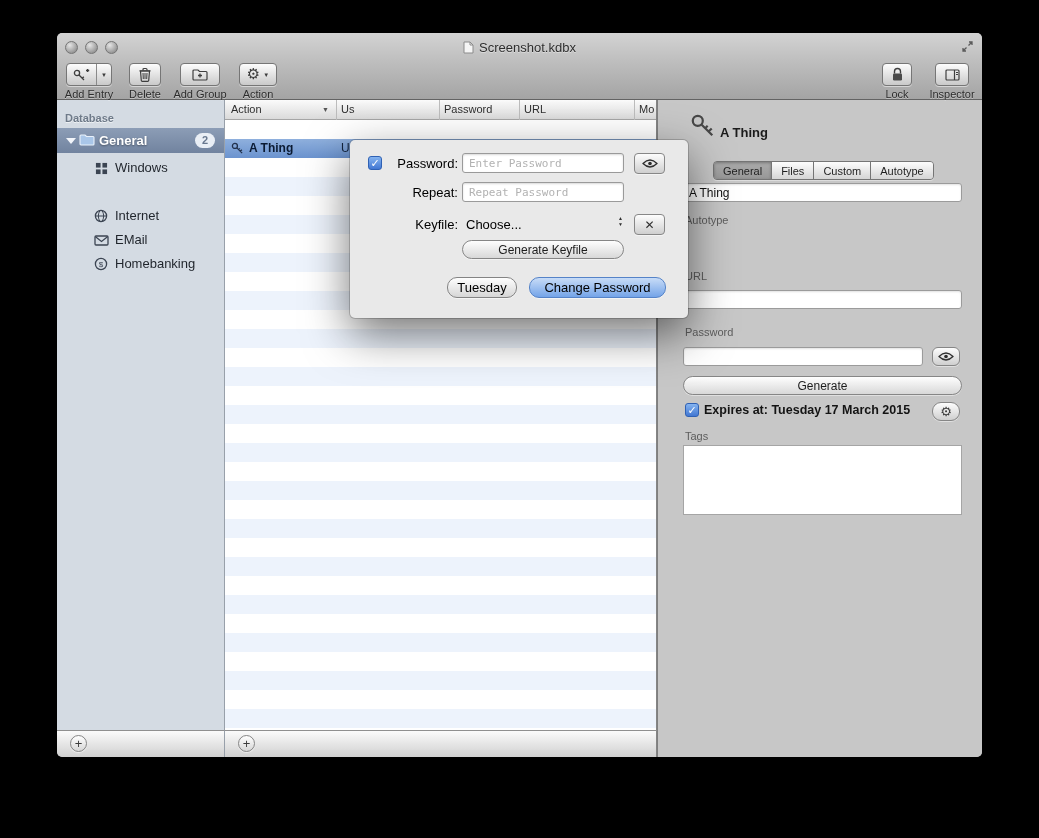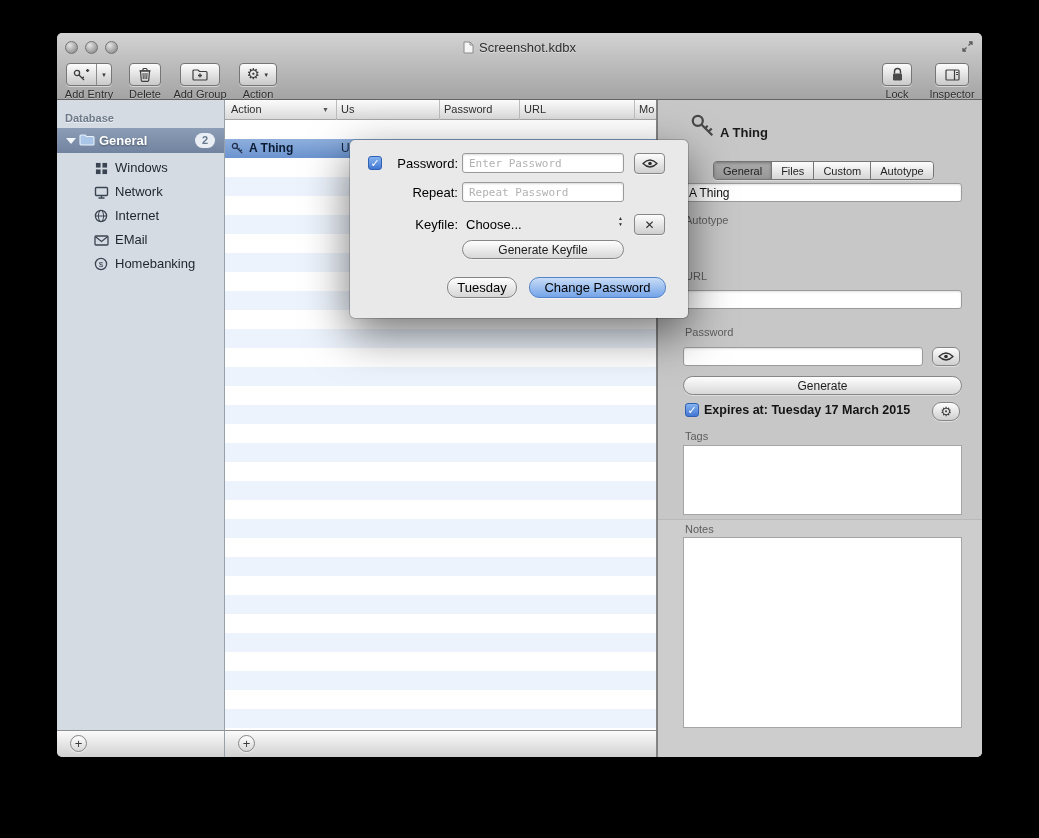--- a/index.html
+++ b/index.html
@@ -254,30 +254,20 @@
         <svg width="13" height="13" viewBox="0 0 14 14">
             <rect x="1" y="1" width="5" height="5" fill="#3b4452"></rect>
             <rect x="8" y="1" width="5" height="5" fill="#3b4452"></rect>
             <rect x="1" y="8" width="5" height="5" fill="#3b4452"></rect>
             <rect x="8" y="8" width="5" height="5" fill="#3b4452"></rect>
           </svg>
       </span>
       <span class="side-label">Windows</span>
     </div>
 
-    <div class="side-item" style="top:80px">
-      <span class="side-icon">
-        <svg width="15" height="13" viewBox="0 0 15 13">
-            <rect x="1.5" y="1.5" width="12" height="8" rx="1" fill="none" stroke="#3b4452" stroke-width="1.4"></rect>
-            <line x1="7.5" y1="9.5" x2="7.5" y2="11.5" stroke="#3b4452" stroke-width="1.4"></line>
-            <line x1="4.5" y1="12" x2="10.5" y2="12" stroke="#3b4452" stroke-width="1.4"></line>
-          </svg>
-      </span>
-      <span class="side-label">Network</span>
-    </div>
 
     <div class="side-item" style="top:104px">
       <span class="side-icon">
         <svg width="14" height="14" viewBox="0 0 14 14">
             <circle cx="7" cy="7" r="5.6" fill="none" stroke="#3b4452" stroke-width="1.3"></circle>
             <ellipse cx="7" cy="7" rx="2.6" ry="5.6" fill="none" stroke="#3b4452" stroke-width="1"></ellipse>
             <line x1="1.4" y1="7" x2="12.6" y2="7" stroke="#3b4452" stroke-width="1"></line>
           </svg>
       </span>
       <span class="side-label">Internet</span>
@@ -364,24 +354,20 @@
 
     <div class="checkbox" style="left:27px;top:303px">✓</div>
     <div class="expires-label">Expires at: Tuesday 17 March 2015</div>
     <div class="mini-btn" style="left:274px;top:302px;border-radius:9px">
       <span class="gear-glyph" style="font-size:13px">⚙</span>
     </div>
 
     <div class="insp-label" style="top:330px">Tags</div>
     <textarea class="insp-area" style="top: 345px; height: 70px;"></textarea>
 
-    <div class="insp-lower">
-      <div class="insp-label" style="top:3px">Notes</div>
-      <textarea class="insp-area" style="top: 17px; height: 191px;"></textarea>
-    </div>
   </div>
 
   <div class="bbar" style="left:0;width:168px;border-radius:0 0 0 5px;border-right:1px solid #98a0aa">
     <div class="plus-btn">+</div>
   </div>
   <div class="bbar" style="left:168px;width:432px;border-right:1px solid #858585">
     <div class="plus-btn">+</div>
   </div>
 
   <div class="dialog">

